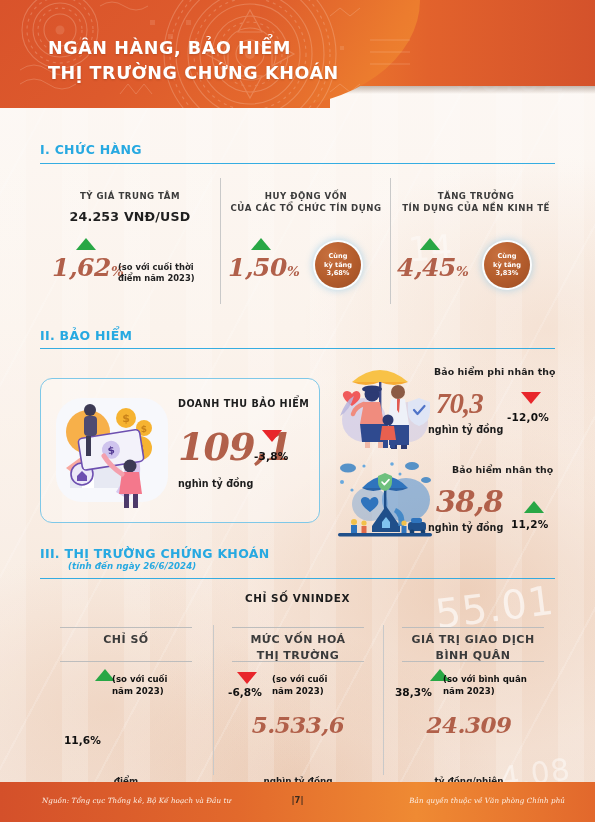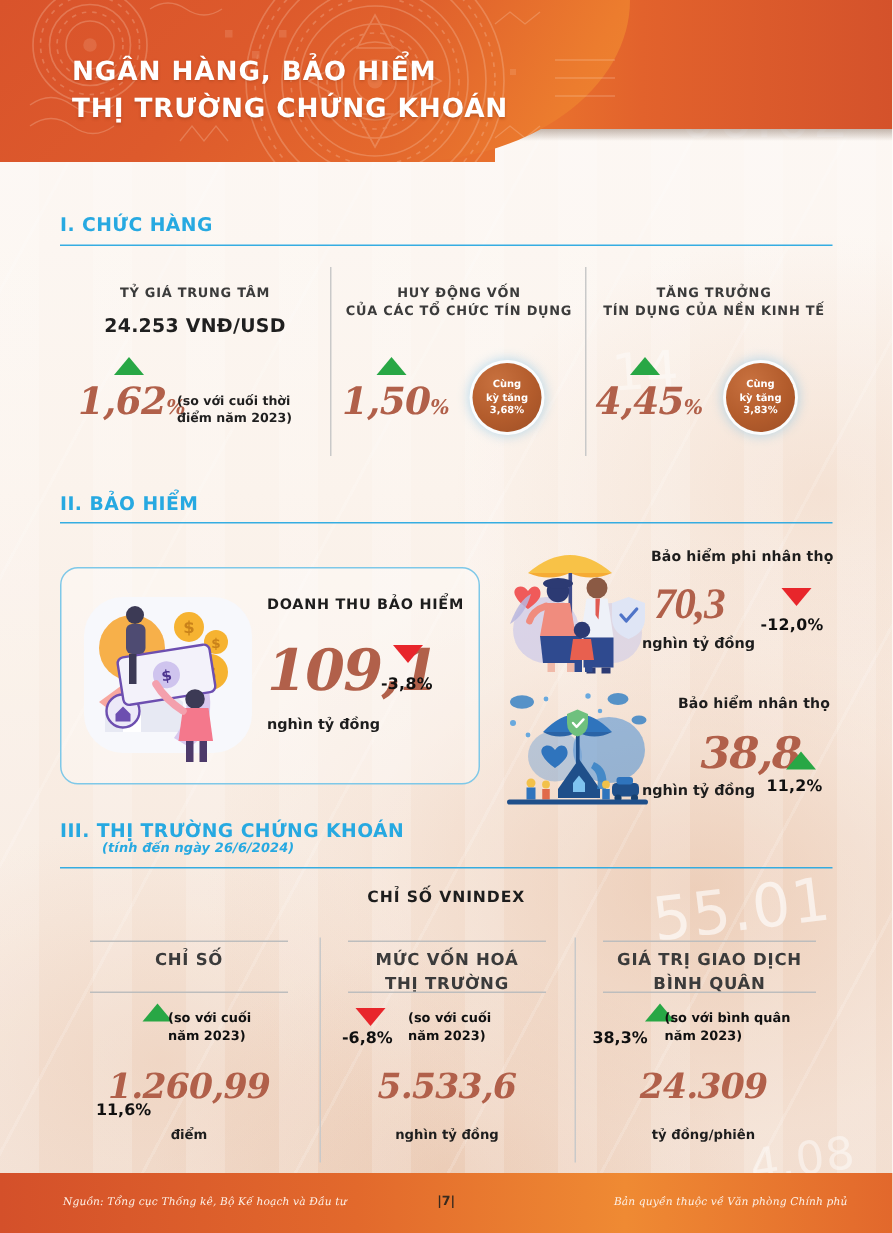--- a/index.html
+++ b/index.html
@@ -173,21 +173,21 @@
     position: absolute; text-align: center; font-size: 10.4px; font-weight: 700;
     color: #1d1d1d; letter-spacing: .6px; text-transform: uppercase; width: 100%;
   }
   .stk-pct { position: absolute; font-size: 10.6px; font-weight: 700; color: #101010; }
   .stk-note { position: absolute; font-size: 8.6px; font-weight: 700; color: #101010; line-height: 1.35; }
   .stk-val {
     position: absolute; text-align: center;
     font-family: "DejaVu Serif", serif; font-style: italic; font-weight: 700;
     font-size: 23px; color: #b1604a; letter-spacing: -.5px;
   }
-  .stk-unit { position: absolute; text-align: center; font-size: 8.8px; font-weight: 700; color: #1d1d1d; }
+  .stk-unit { position: absolute; text-align: center; font-size: 8.8px; font-weight: 700; color: #1d1d1d; margin-top: 24px; }
 
   
   .footer {
     position: absolute; left: 0; bottom: 0; width: 595px; height: 40px;
     background: linear-gradient(90deg,#d4502a 0%, #e2692c 40%, #ef8a33 70%, #e2682c 100%);
   }
   .footer-txt {
     position: absolute; top: 14px; font-family: "DejaVu Serif", serif;
     font-style: italic; font-size: 7.1px; color: #fdf0e6; letter-spacing: .1px;
   }
@@ -436,21 +436,21 @@
       <rect x="17" y="73" width="6" height="8" fill="#2f74bd"></rect>
       <circle cx="30" cy="71" r="2.6" fill="#f2c14a"></circle>
       <rect x="27.5" y="74" width="5" height="7" fill="#e06a4a"></rect>
       <circle cx="70" cy="71" r="2.6" fill="#f2c14a"></circle>
       <rect x="67.5" y="74" width="5" height="7" fill="#2f74bd"></rect>
     </g>
     <rect x="4" y="81" width="94" height="3.4" rx="1.7" fill="#1f4f8a"></rect>
   </svg>
 
   <div class="ins-label" style="left:452px; top:464px;">Bảo hiểm nhân thọ</div>
-  <div class="val-huge" style="left:436px; top:485px; font-size:29px;margin-left:31px;">38,8</div>
+  <div class="val-huge" style="left:436px; top:485px; font-size:29px;">38,8</div>
   <div class="tri-up" style="left:524px; top:501px;"></div>
   <div class="delta" style="left:511px; top:518px;">11,2%</div>
   <div class="unit" style="left:428px; top:522px;">nghìn tỷ đồng</div>
 
   <div class="sec-title" style="left:40px; top:546px;">III. THỊ TRƯỜNG CHỨNG KHOÁN</div>
   <div class="sec-sub" style="position:absolute; left:54px; top:561px;">(tính đến ngày 26/6/2024)</div>
   <div class="sec-rule" style="left:40px; top:578px; width:515px;"></div>
 
   <div class="vnindex-title" style="left:0; top:592px;">CHỈ SỐ VNINDEX</div>
 
@@ -462,21 +462,20 @@
     <div>CHỈ SỐ</div>
     <div></div>
   </div>
   <div class="hr-thin" style="left:60px; top:661px; width:132px;"></div>
   <div class="tri-up" style="left:95px; top:669px;"></div>
   <div class="stk-pct" style="left:64px; top:686px;margin-top:48px;">11,6%</div>
   <div class="stk-note" style="left:112px; top:674px;">
     <div>(so với cuối</div>
     <div>năm 2023)</div>
   </div>
-  <div class="stk-val" style="left:40px; top:711px; width:172px;">1.260,99</div>
   <div class="stk-unit" style="left:40px; top:752px; width:172px;">điểm</div>
 
   <div class="hr-thin" style="left:232px; top:627px; width:132px;"></div>
   <div class="col-head" style="left:226px; top:632px; width:144px;">
     <div>MỨC VỐN HOÁ</div>
     <div>THỊ TRƯỜNG</div>
   </div>
   <div class="hr-thin" style="left:232px; top:661px; width:132px;"></div>
   <div class="tri-dn" style="left:237px; top:672px;"></div>
   <div class="stk-pct" style="left:228px; top:686px;">-6,8%</div>

